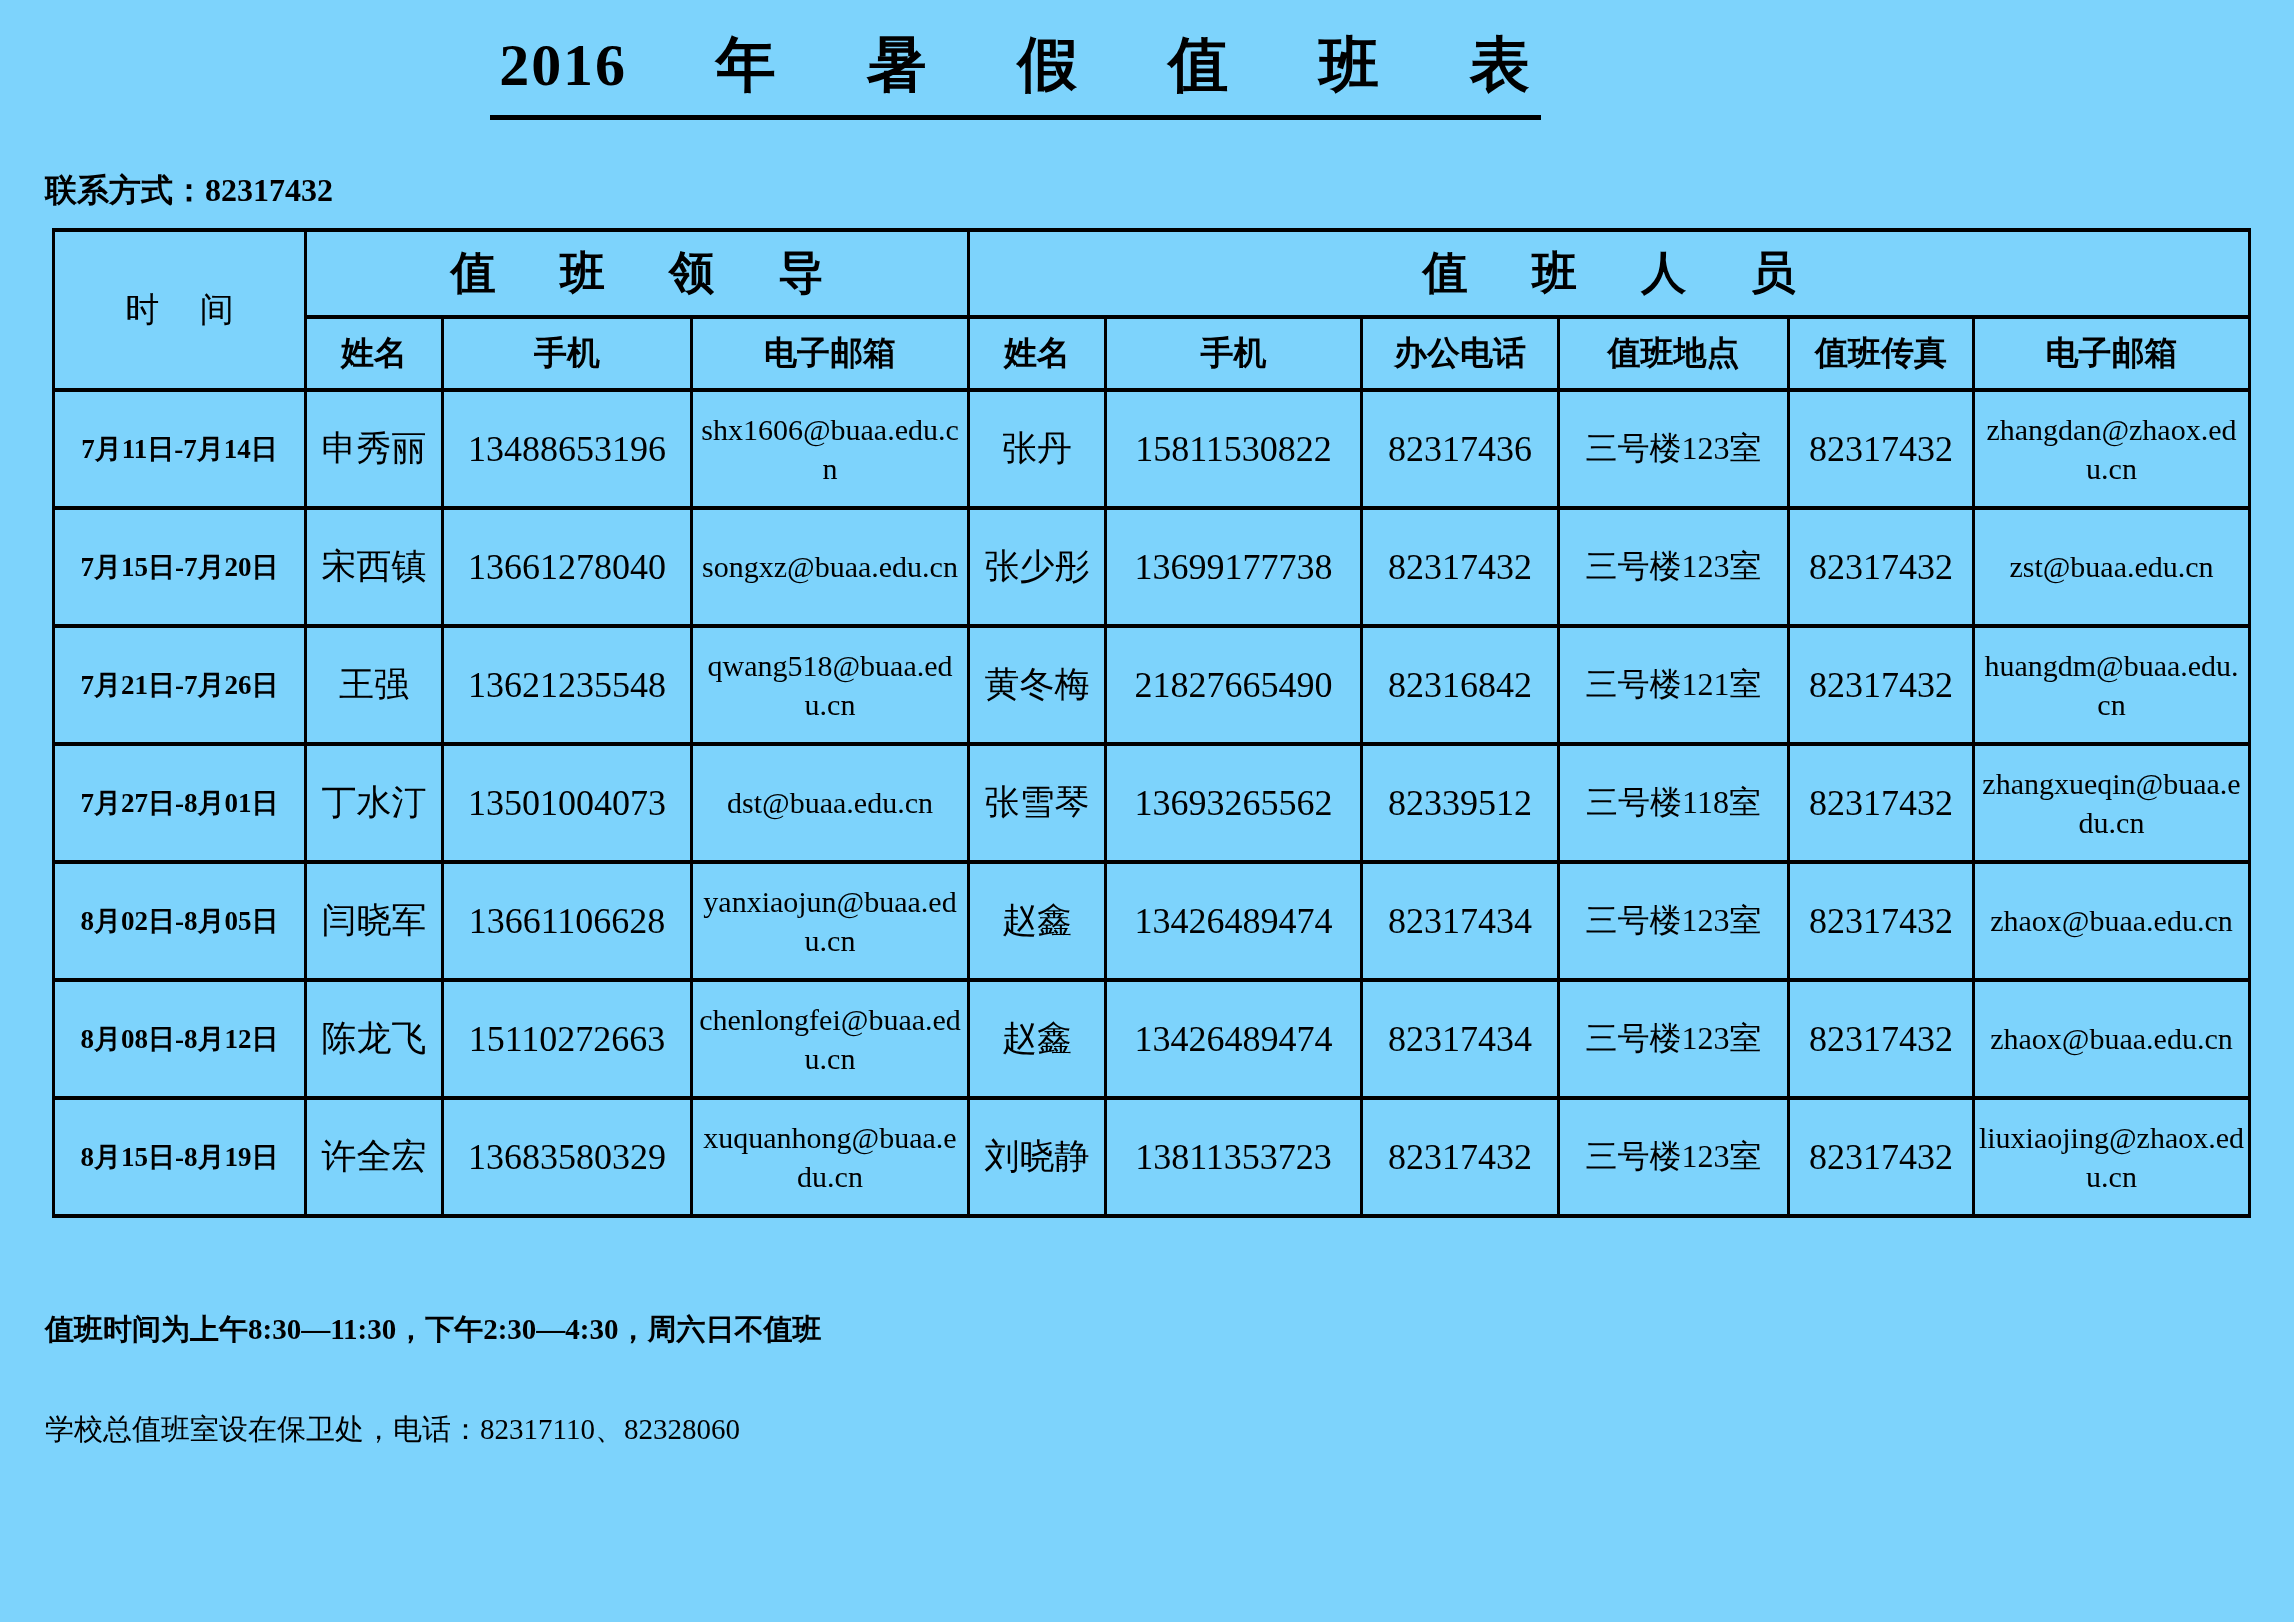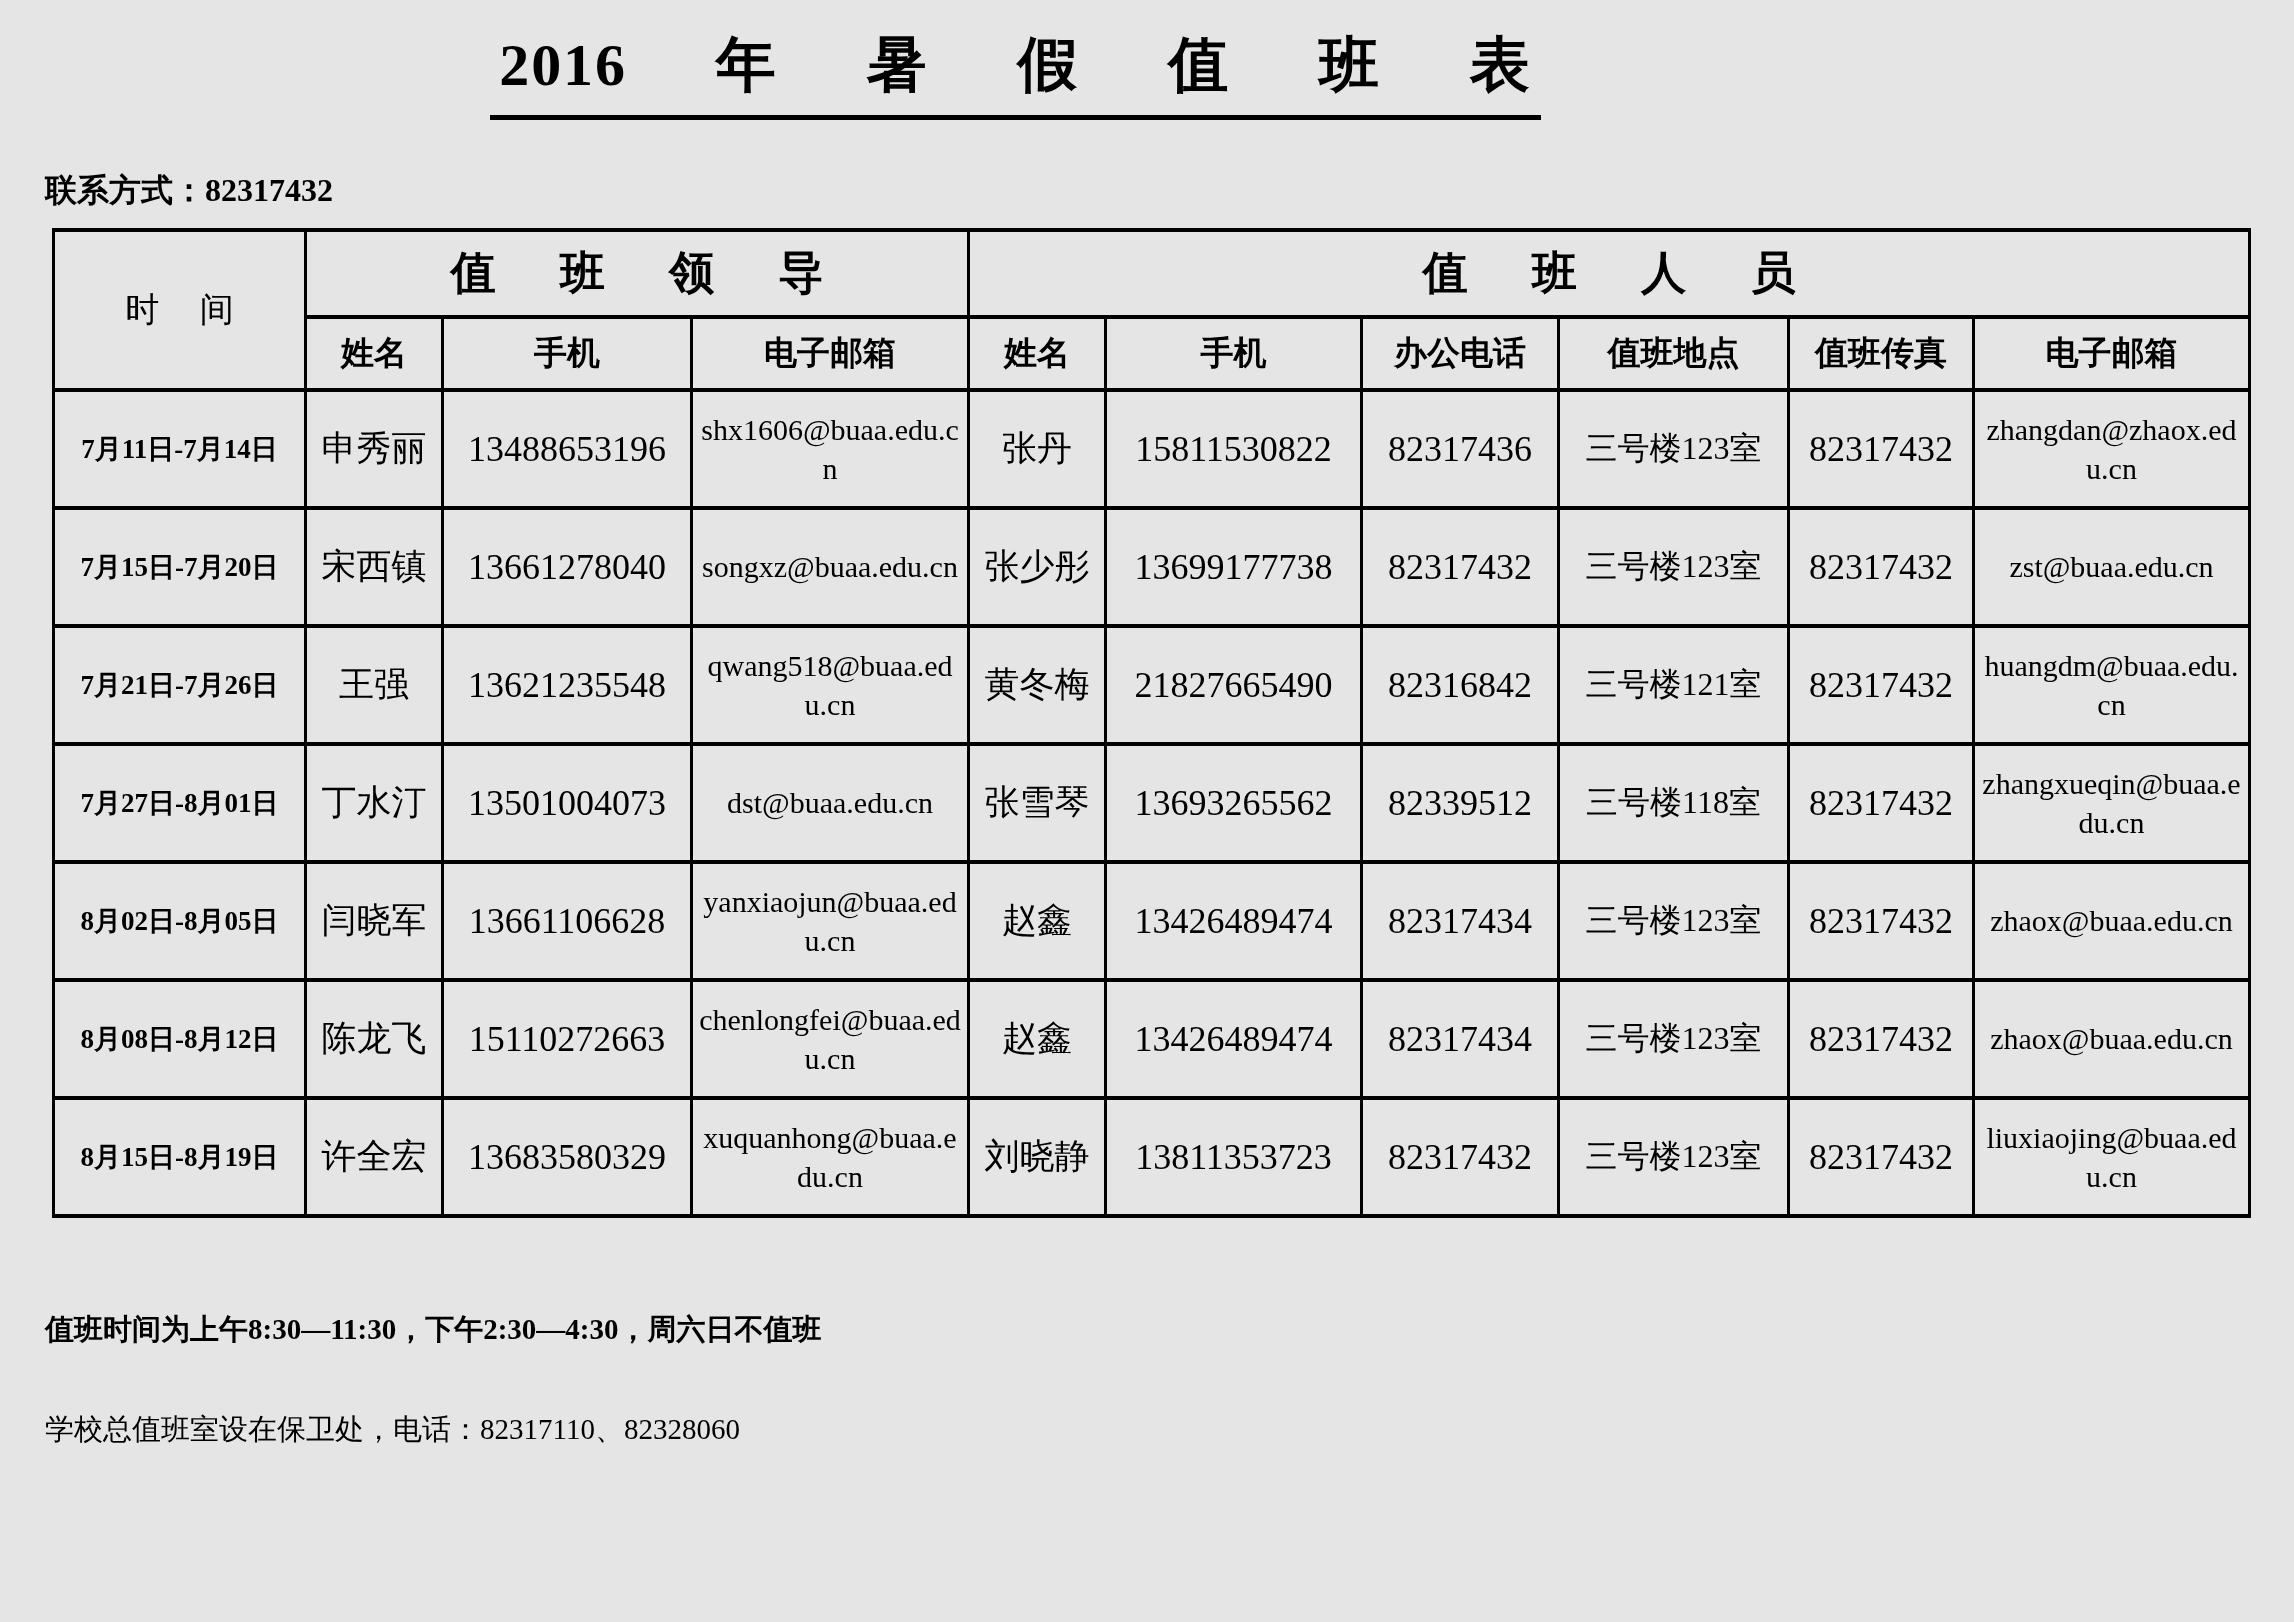--- a/index.html
+++ b/index.html
@@ -6,21 +6,21 @@
     margin: 0;
     padding: 0;
     background: #ffffff;
     color: #000000;
     font-family: "Liberation Serif", "DejaVu Serif", serif;
   }
   .page {
     position: relative;
     width: 2295px;
     height: 1622px;
-    background: #e5e5e5;
+    background: #7dd3fc;
     overflow: hidden;
   }
   .title-wrap {
     text-align: center;
     margin-top: 24.5px;
     padding-right: 264px;
   }
   .title {
     display: inline-block;
     font-size: 60px;
@@ -230,21 +230,21 @@
       <tr>
         <td class="cell-time">8月15日-8月19日</td>
         <td class="cell-name">许全宏</td>
         <td class="cell-num">13683580329</td>
         <td class="cell-email">xuquanhong@buaa.edu.cn</td>
         <td class="cell-name">刘晓静</td>
         <td class="cell-num">13811353723</td>
         <td class="cell-num">82317432</td>
         <td class="cell-loc">三号楼123室</td>
         <td class="cell-num">82317432</td>
-        <td class="cell-email">liuxiaojing@buaa.edu.cn</td>
+        <td class="cell-email">liuxiaojing@zhaox.edu.cn</td>
       </tr>
     </tbody>
   </table>
 
   <div class="notes">
     <p class="note-1">值班时间为上午8:30—11:30，下午2:30—4:30，周六日不值班</p>
     <p class="note-2">学校总值班室设在保卫处，电话：82317110、82328060</p>
   </div>
 
 </div>

